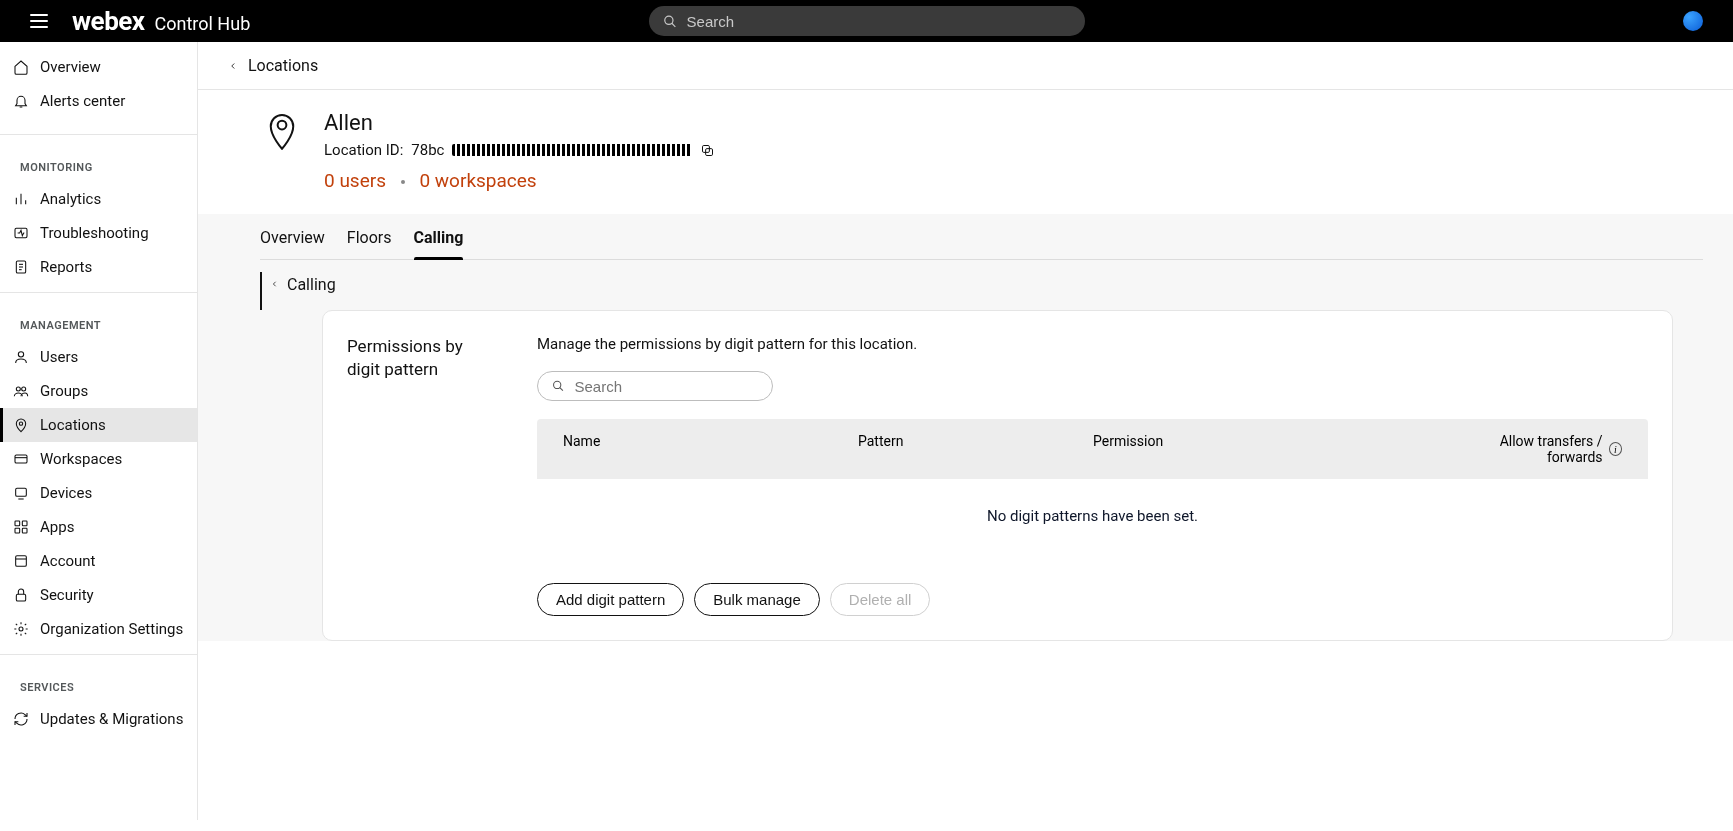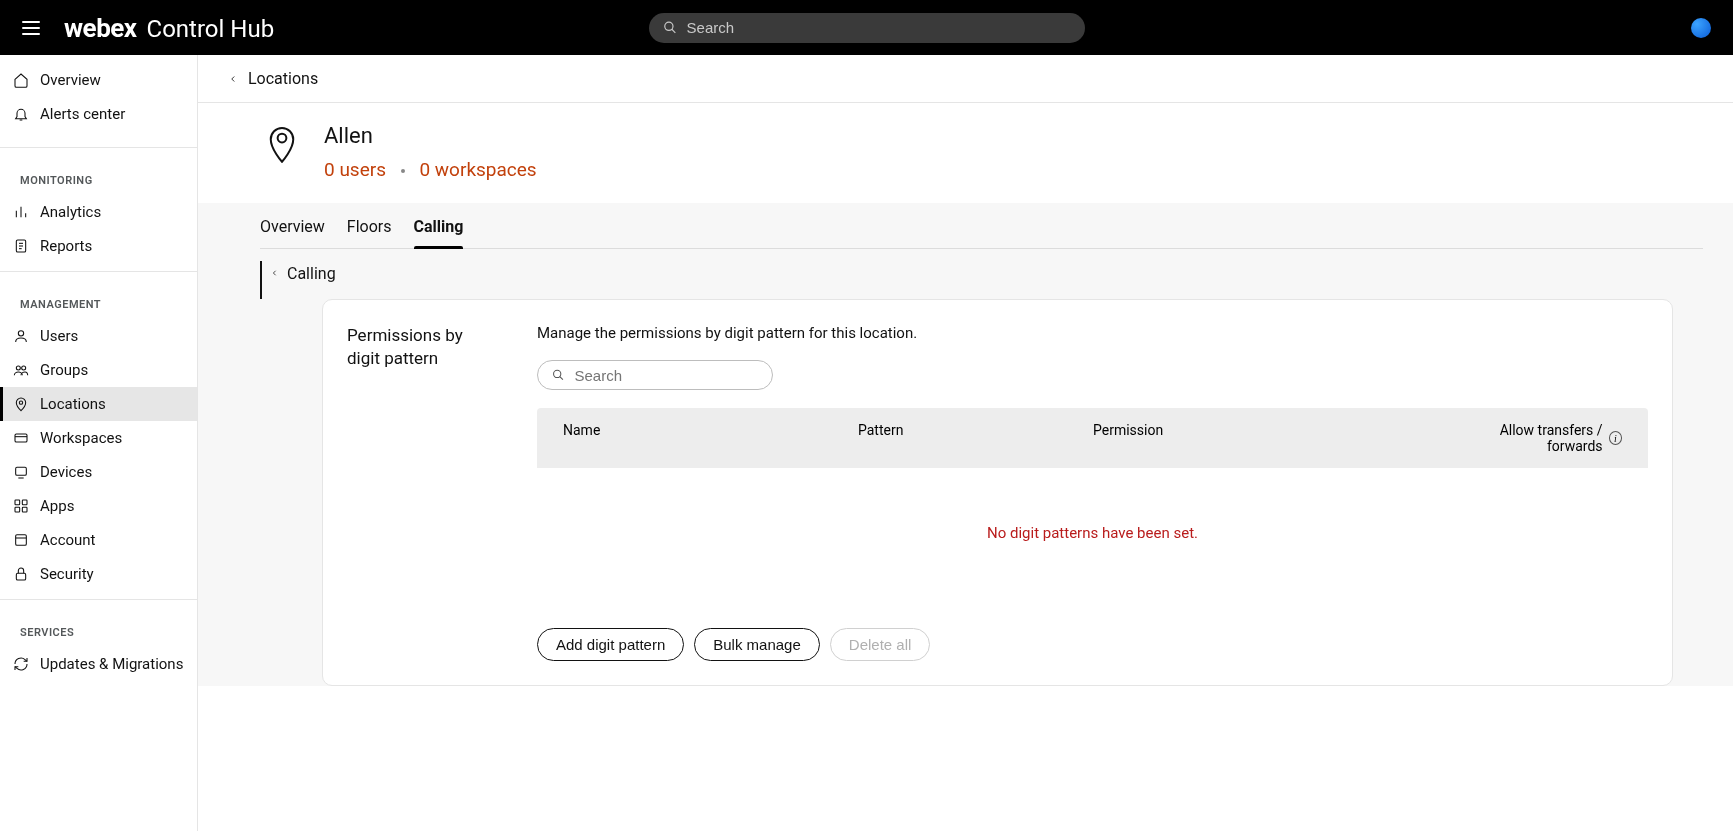--- a/index.html
+++ b/index.html
@@ -1,24 +1,24 @@
 <!DOCTYPE html>
 <html><head>
 <meta charset="utf-8">
 <style>
   * { box-sizing: border-box; margin: 0; padding: 0; }
   body { font-family: -apple-system, BlinkMacSystemFont, "Segoe UI", Roboto, Helvetica, Arial, sans-serif; font-size: 15px; color: #121212; background: #fff; }
   
   
-  .topbar { background: #000; height: 55px; display: flex; align-items: center; padding: 0 22px; position: relative; }
+  .topbar { background: #000; height: 42px; display: flex; align-items: center; padding: 0 30px; position: relative; }
   .hamburger { width: 24px; height: 24px; display: flex; flex-direction: column; justify-content: center; gap: 4px; cursor: pointer; margin-right: 18px; }
   .hamburger span { display: block; height: 2px; background: #fff; width: 18px; border-radius: 1px; }
   .brand { display: flex; align-items: baseline; color: #fff; }
   .brand-webex { font-weight: 700; font-size: 26px; letter-spacing: -0.5px; }
-  .brand-ch { font-weight: 400; font-size: 24px; margin-left: 10px; }
+  .brand-ch { font-weight: 400; font-size: 18px; margin-left: 10px; }
   .search-wrap { position: absolute; left: 50%; transform: translateX(-50%); width: 436px; }
   .search-box { display: flex; align-items: center; background: #3a3a3a; border-radius: 20px; height: 30px; padding: 0 14px; width: 100%; }
   .search-box input { background: transparent; border: none; outline: none; color: #fff; font-size: 15px; width: 100%; margin-left: 10px; }
   .search-box input::placeholder { color: #c9c9c9; }
   .avatar { margin-left: auto; width: 20px; height: 20px; border-radius: 50%; background: radial-gradient(circle at 30% 30%, #3ba3ff, #0a5cd6); cursor: pointer; }
   
   
   .layout { display: flex; height: calc(100vh - 53px); }
   .sidebar { width: 198px; border-right: 1px solid #e5e5e5; overflow-y: auto; background: #fff; flex-shrink: 0; }
   .main { flex: 1; overflow-y: auto; background: #fff; }
@@ -65,21 +65,21 @@
   .pattern-search { display:flex; align-items:center; border:1px solid #bdbdbd; border-radius:20px; height:30px; width:236px; padding:0 14px; margin-bottom: 18px;}
   .pattern-search input { border:none; outline:none; font-size:15px; width:100%; margin-left:10px; }
   
   .tbl-head { display:flex; background:#ededed; border-radius:4px 4px 0 0; padding: 14px 26px; font-size:14px; color:#000000; }
   .col-name   { flex: 0 0 295px; }
   .col-pattern{ flex: 0 0 235px; }
   .col-perm   { flex: 0 0 355px; }
   .col-allow  { flex: 1; text-align: right; display:flex; justify-content:flex-end; align-items:center; gap:6px;}
   .info-circ { width:14px; height:14px; border:1px solid #555; border-radius:50%; display:inline-flex; align-items:center; justify-content:center; font-size:10px; font-style:italic; font-family: Georgia, serif;}
   
-  .tbl-empty { text-align:center; padding: 56px 0; font-size:15px; color:#b91c1c; }
+  .tbl-empty { text-align:center; padding: 28px 0; font-size:15px; color:#0f172a; }
   
   .card-actions { display:flex; gap:10px; margin-top: 30px;}
   .btn { border-radius: 18px; padding: 7px 18px; font-size:15px; cursor:pointer; background:#fff; }
   .btn-outline { border:1px solid #121212; color:#121212; }
   .btn-disabled { border:1px solid #d0d0d0; color:#b0b0b0; cursor: default; }
   
   svg { display:block; }
 </style>
 </head>
 <body>
@@ -136,20 +136,29 @@
             <line x1="5" y1="20" x2="5" y2="10"></line>
             <line x1="12" y1="20" x2="12" y2="4"></line>
             <line x1="19" y1="20" x2="19" y2="14"></line>
           </svg>
         </span>
       <span>Analytics</span>
     </div>
     <div class="nav-item">
       <span class="icon">
           <svg width="16" height="16" viewBox="0 0 24 24" fill="none" stroke="#121212" stroke-width="1.6">
+            <rect x="3" y="5" width="18" height="14" rx="2"></rect>
+            <path d="M7 12h3l2-4 2 8 2-4h1"></path>
+          </svg>
+        </span>
+      <span>Troubleshooting</span>
+    </div>
+    <div class="nav-item">
+      <span class="icon">
+          <svg width="16" height="16" viewBox="0 0 24 24" fill="none" stroke="#121212" stroke-width="1.6">
             <rect x="5" y="3" width="14" height="18" rx="2"></rect>
             <line x1="9" y1="8" x2="15" y2="8"></line>
             <line x1="9" y1="12" x2="15" y2="12"></line>
             <line x1="9" y1="16" x2="13" y2="16"></line>
           </svg>
         </span>
       <span>Reports</span>
     </div>
     <hr class="nav-sep">
     <div class="nav-heading">MANAGEMENT</div>
@@ -221,20 +230,29 @@
       <span>Account</span>
     </div>
     <div class="nav-item">
       <span class="icon">
           <svg width="16" height="16" viewBox="0 0 24 24" fill="none" stroke="#121212" stroke-width="1.6">
             <rect x="5" y="11" width="14" height="10" rx="2"></rect>
             <path d="M8 11V7a4 4 0 1 1 8 0v4"></path>
           </svg>
         </span>
       <span>Security</span>
+    </div>
+    <div class="nav-item">
+      <span class="icon">
+          <svg width="16" height="16" viewBox="0 0 24 24" fill="none" stroke="#121212" stroke-width="1.6">
+            <circle cx="12" cy="12" r="3"></circle>
+            <path d="M12 2v3M12 19v3M4.2 4.2l2.1 2.1M17.7 17.7l2.1 2.1M2 12h3M19 12h3M4.2 19.8l2.1-2.1M17.7 6.3l2.1-2.1"></path>
+          </svg>
+        </span>
+      <span>Organization Settings</span>
     </div>
     <hr class="nav-sep">
     <div class="nav-heading">SERVICES</div>
     <div class="nav-item">
       <span class="icon">
           <svg width="16" height="16" viewBox="0 0 24 24" fill="none" stroke="#121212" stroke-width="1.6">
             <path d="M3 12a9 9 0 0 1 15-6.7L21 8"></path>
             <path d="M21 3v5h-5"></path>
             <path d="M21 12a9 9 0 0 1-15 6.7L3 16"></path>
             <path d="M3 21v-5h5"></path>
@@ -256,20 +274,31 @@
 
     <div class="loc-header">
       <span>
         <svg class="loc-pin" width="28" height="38" viewBox="0 0 24 32" fill="none" stroke="#121212" stroke-width="1.6">
             <path d="M12 31s9-10 9-18a9 9 0 1 0-18 0c0 8 9 18 9 18z"></path>
             <circle cx="12" cy="12" r="3.5"></circle>
           </svg>
       </span>
       <div>
         <h1>Allen</h1>
+        <div class="loc-meta">
+          <span>Location ID: </span>
+          <span>78bc</span>
+          <span class="loc-id-redact"></span>
+          <span class="copy-icon">
+            <svg width="15" height="15" viewBox="0 0 24 24" fill="none" stroke="#121212" stroke-width="1.6">
+                <rect x="9" y="9" width="11" height="11" rx="2"></rect>
+                <rect x="4" y="4" width="11" height="11" rx="2"></rect>
+              </svg>
+          </span>
+        </div>
         <div class="loc-counts">
           <span>0 users</span>
           <span class="dot"></span>
           <span>0 workspaces</span>
         </div>
       </div>
     </div>
 
     <div class="tabs-area">
       <div class="tabs">

